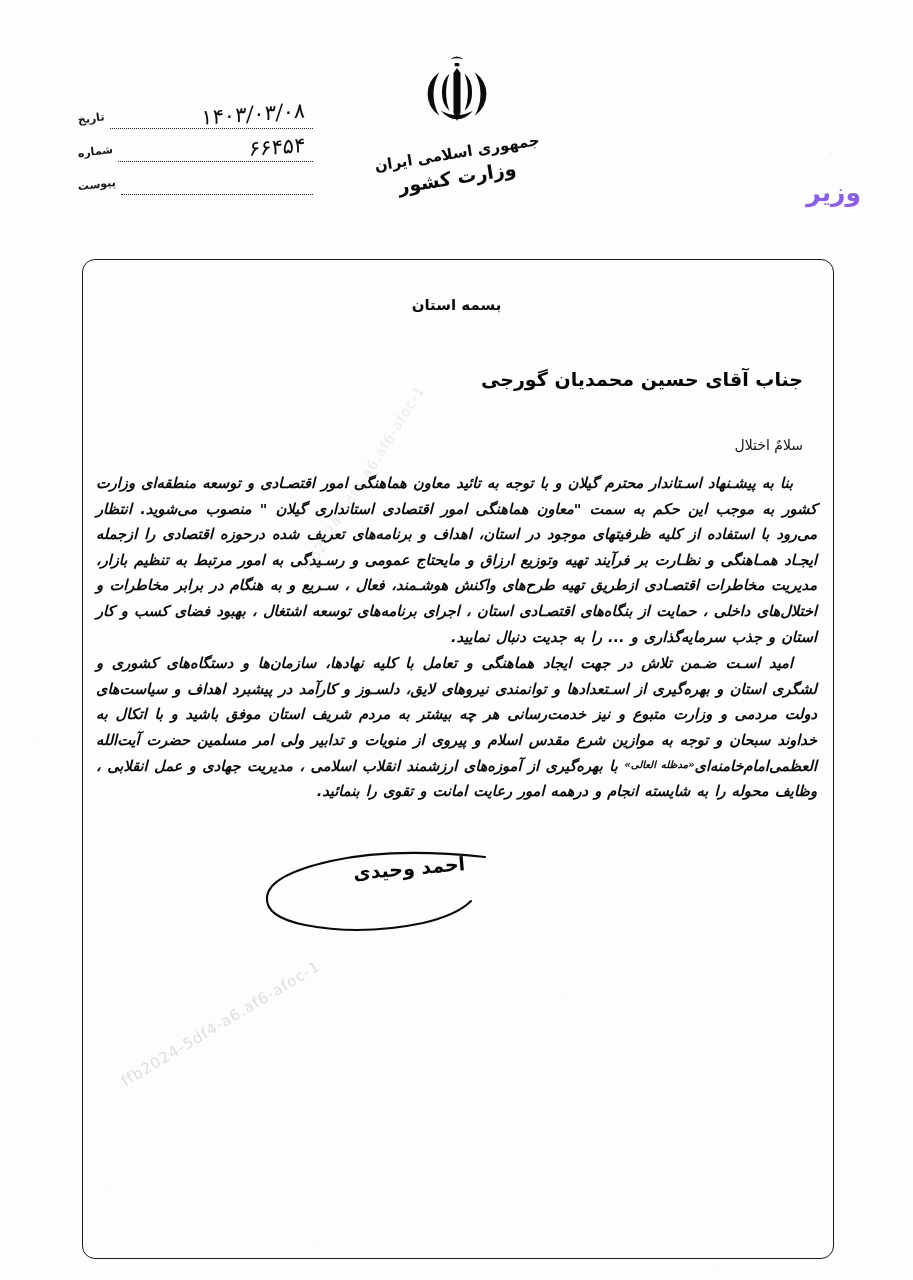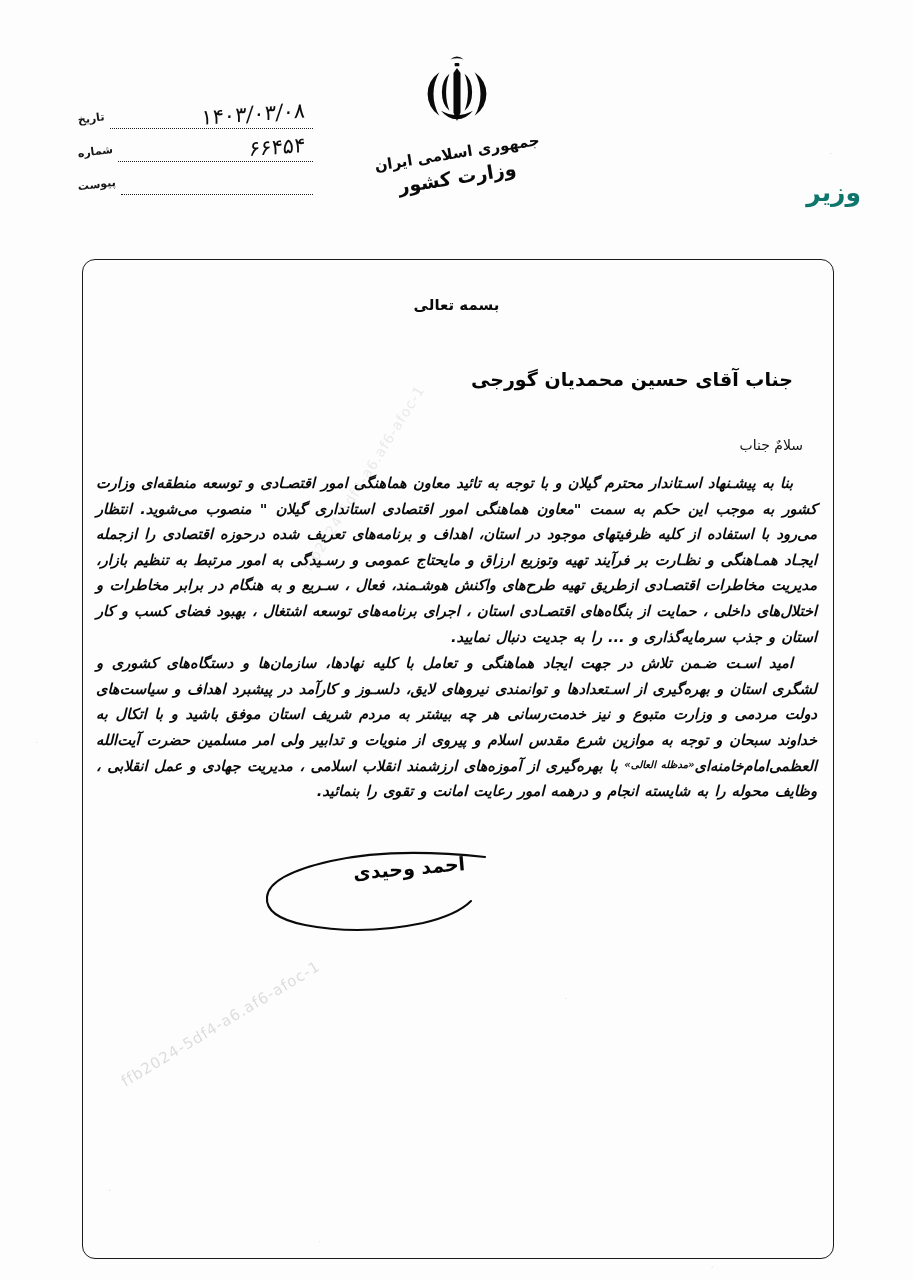--- a/index.html
+++ b/index.html
@@ -110,21 +110,21 @@
     transform: rotate(-9deg);
   }
 
   
   .minister-label {
     position: absolute;
     top: 178px;
     right: 52px;
     font-size: 25px;
     font-weight: 700;
-    color: #0f766e;
+    color: #8b5cf6;
     letter-spacing: 4px;
     font-family: "DejaVu Sans", sans-serif;
   }
 
   
   .letter-frame {
     position: absolute;
     top: 259px;
     left: 82px;
     width: 752px;
@@ -142,21 +142,21 @@
     right: 0;
     text-align: center;
     font-size: 15px;
     font-weight: 700;
     color: #0b0b0b;
     letter-spacing: .5px;
   }
   .addressee {
     position: absolute;
     top: 368px;
-    right: 120px;
+    right: 110px;
     font-size: 19px;
     font-weight: 700;
     color: #070707;
     letter-spacing: .2px;
   }
   .salutation {
     position: absolute;
     top: 437px;
     right: 110px;
     font-size: 14px;
@@ -301,25 +301,25 @@
       </g>
     </svg>
     <div class="emblem-line1">جمهوری اسلامی ایران</div>
     <div class="emblem-line2">وزارت کشور</div>
   </div>
 
   <div class="minister-label">وزیر</div>
 
   <div class="letter-frame"></div>
 
-  <div class="basmala">بسمه تعالی</div>
+  <div class="basmala">بسمه استان</div>
 
   <div class="addressee">جناب آقای حسین محمدیان گورجی</div>
 
-  <div class="salutation">سلامٌ جناب</div>
+  <div class="salutation">سلامٌ اختلال</div>
 
   <div class="body-block para-1">
     <p>بنا به پیشـنهاد اسـتاندار محترم گیلان و با توجه به تائید معاون هماهنگی امور اقتصـادی و توسعه منطقه‌ای وزارت کشور به موجب این حکم به سمت "معاون هماهنگی امور اقتصادی استانداری گیلان " منصوب می‌شوید. انتظار می‌رود با استفاده از کلیه ظرفیتهای موجود در استان، اهداف و برنامه‌های تعریف شده درحوزه اقتصادی را ازجمله ایجـاد همـاهنگی و نظـارت بر فرآیند تهیه وتوزیع ارزاق و مایحتاج عمومی و رسـیدگی به امور مرتبط به تنظیم بازار، مدیریت مخاطرات اقتصـادی ازطریق تهیه طرح‌های واکنش هوشـمند، فعال ، سـریع و به هنگام در برابر مخاطرات و اختلال‌های داخلی ، حمایت از بنگاه‌های اقتصـادی استان ، اجرای برنامه‌های توسعه اشتغال ، بهبود فضای کسب و کار استان و جذب سرمایه‌گذاری و ... را به جدیت دنبال نمایید.</p>
   </div>
 
   <div class="body-block para-2">
     <p><span>امید اسـت ضـمن تلاش در جهت ایجاد هماهنگی و تعامل با کلیه نهادها، سازمان‌ها و دستگاه‌های کشوری و لشگری استان و بهره‌گیری از اسـتعدادها و توانمندی نیروهای لایق، دلسـوز و کارآمد در پیشبرد اهداف و سیاست‌های دولت مردمی و وزارت متبوع و نیز خدمت‌رسانی هر چه بیشتر به مردم شریف استان موفق باشید و با اتکال به خداوند سبحان و توجه به موازین شرع مقدس اسلام و پیروی از منویات و تدابیر ولی امر مسلمین حضرت آیت‌الله العظمی‌امام‌خامنه‌ای</span><span class="honorific">«مدظله العالی»</span><span> با بهره‌گیری از آموزه‌های ارزشمند انقلاب اسلامی ، مدیریت جهادی و عمل انقلابی ، وظایف محوله را به شایسته انجام و درهمه امور رعایت امانت و تقوی را بنمائید.</span></p>
   </div>
 
   <div class="signature-block">

